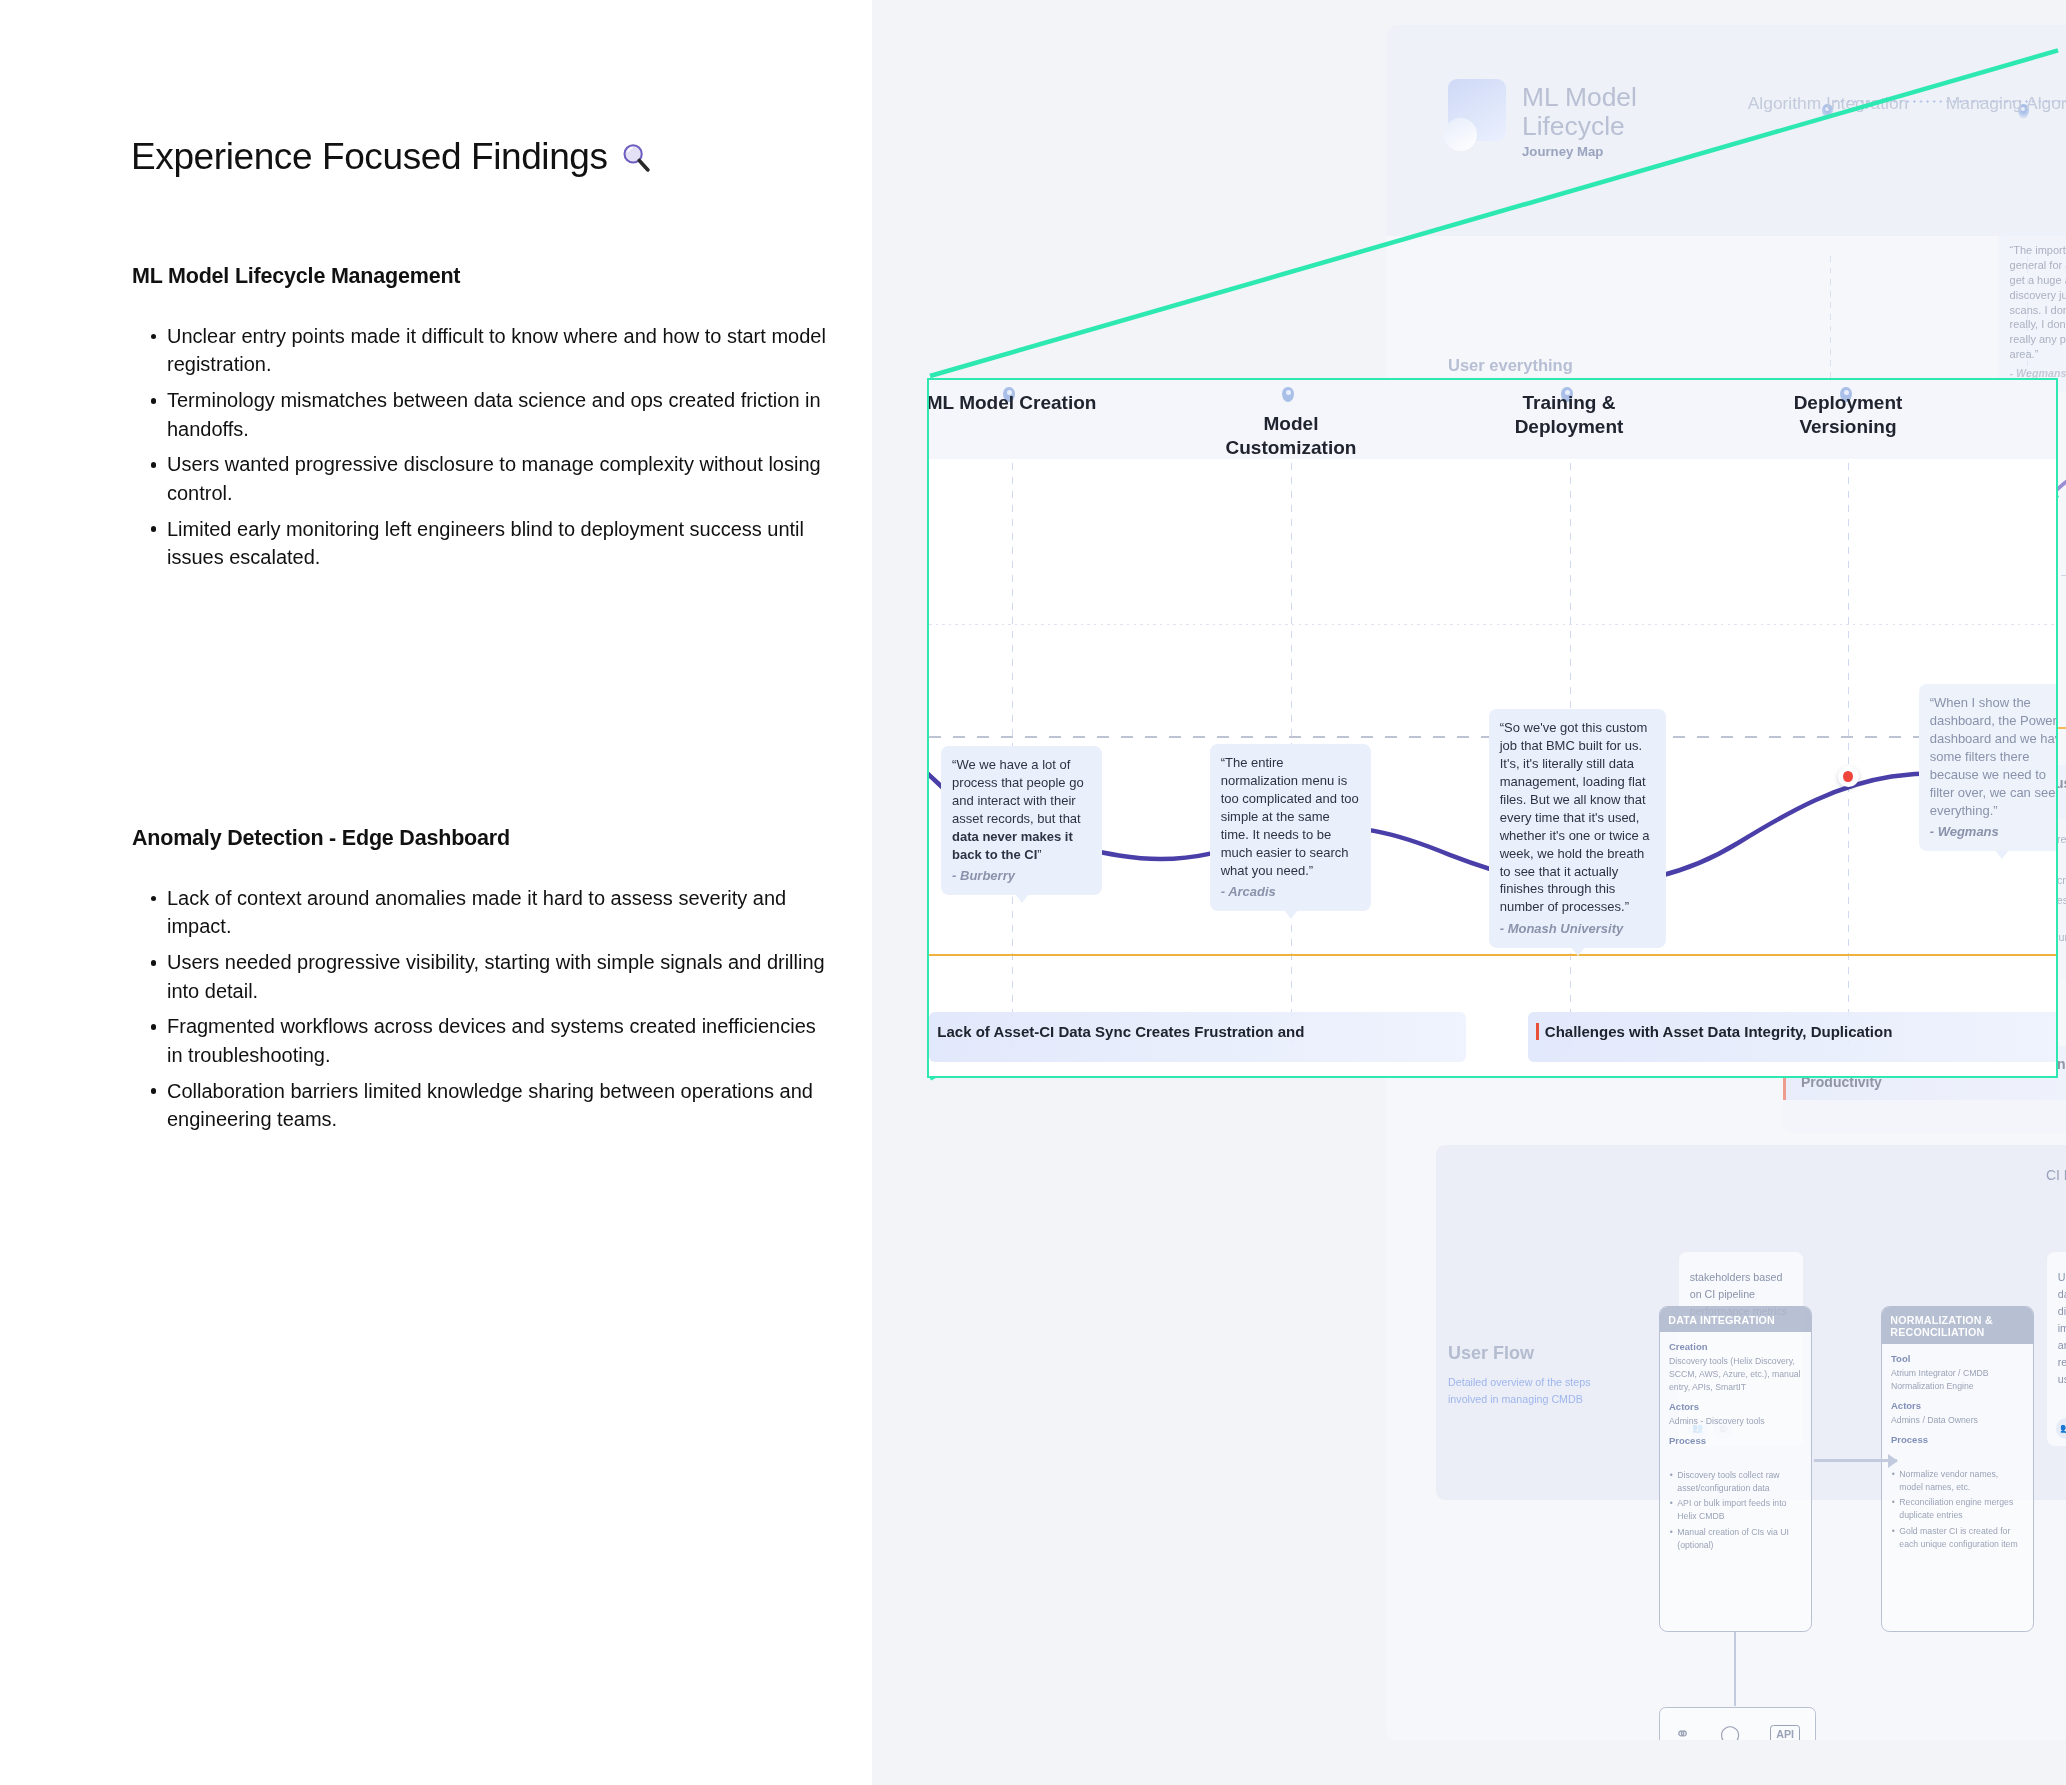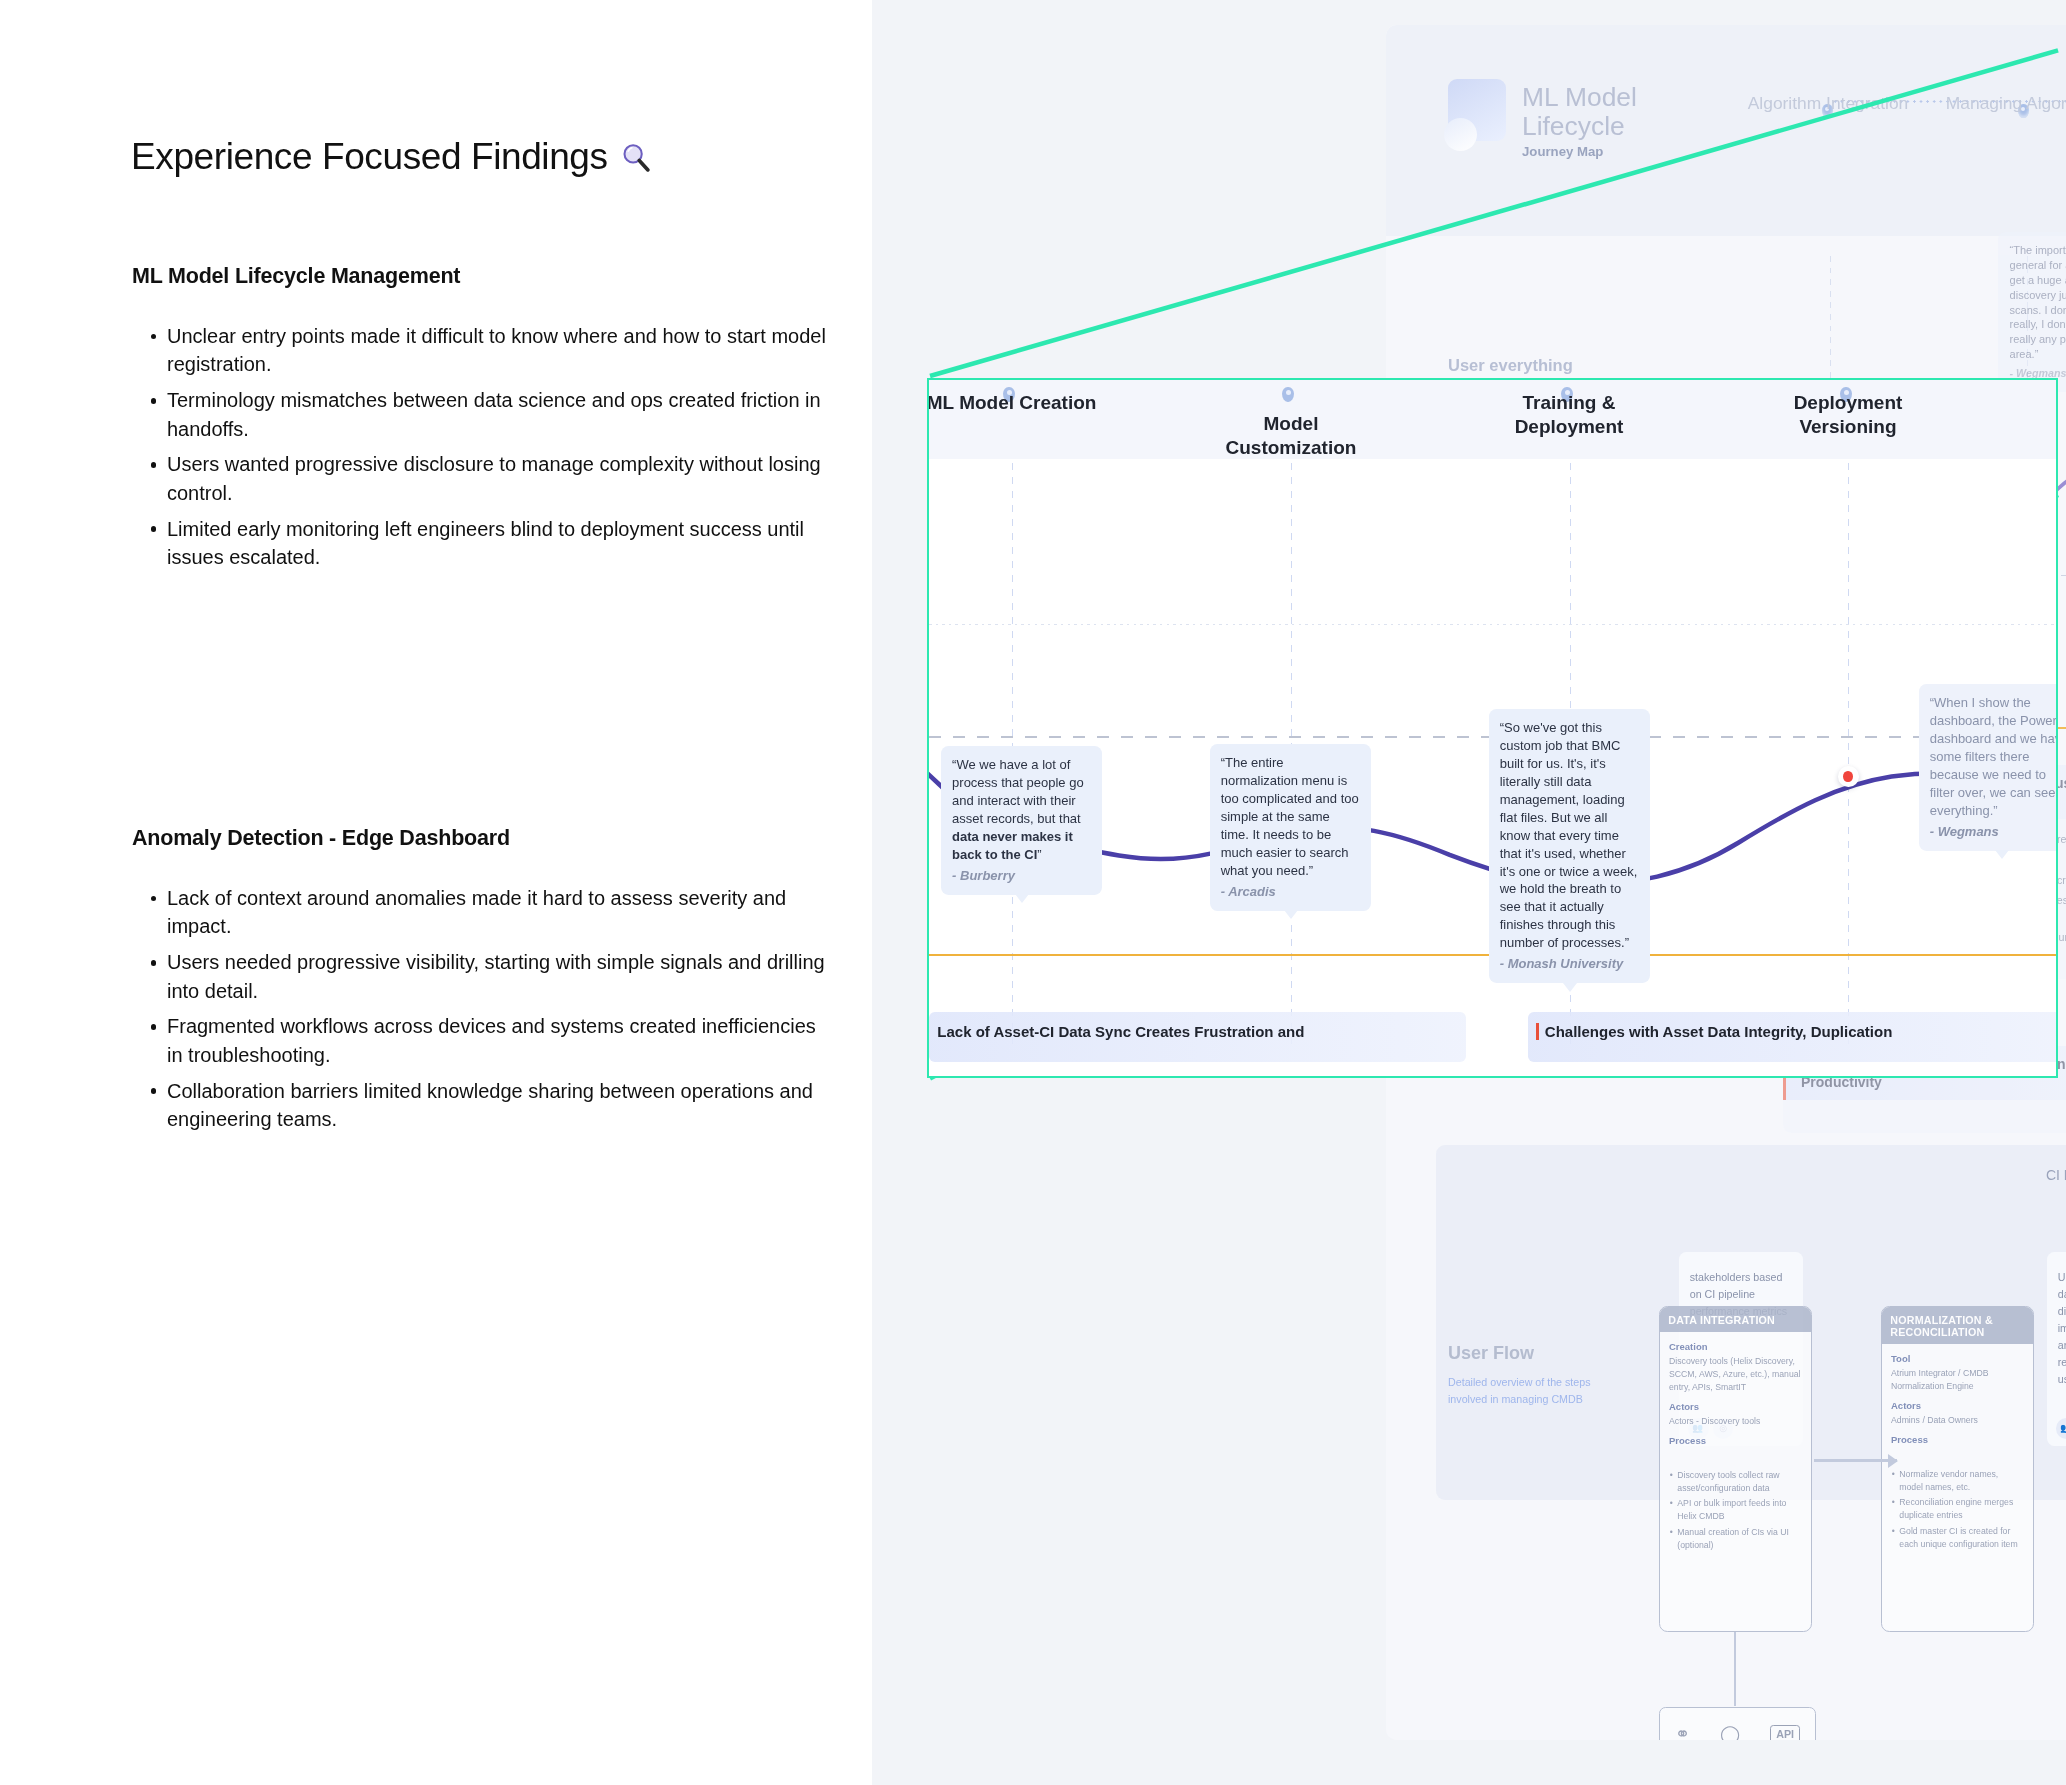--- a/index.html
+++ b/index.html
@@ -258,21 +258,21 @@
 
     <div class="uf-label" style="left:62px; top:1318px;">User Flow</div>
     <div class="uf-sub" style="left:62px; top:1349px;">Detailed overview of the steps involved in managing CMDB</div>
 
     <div class="uf-card" style="left:273px; top:1281px; height:326px;">
       <div class="uf-head">DATA INTEGRATION</div>
       <div class="uf-body">
         <span class="lbl">Creation</span>
         <span>Discovery tools (Helix Discovery, SCCM, AWS, Azure, etc.), manual entry, APIs, SmartIT</span>
         <span class="lbl">Actors</span>
-        <span>Actors - Discovery tools</span>
+        <span>Admins - Discovery tools</span>
         <span class="lbl">Process</span>
         <ul>
           <li>Discovery tools collect raw asset/configuration data</li>
           <li>API or bulk import feeds into Helix CMDB</li>
           <li>Manual creation of CIs via UI (optional)</li>
         </ul>
       </div>
     </div>
 
     <div class="uf-card" style="left:495px; top:1281px; height:326px;">
@@ -351,21 +351,21 @@
       </div>
 
     <div class="co-quote" style="left:12.4px; top:366px; width:161px;">
       <span>“We we have a lot of process that people go and interact with their asset records, but that </span><span class="b">data never makes it back to the CI</span><span>”</span>
       <div class="who">- Burberry</div>
     </div>
     <div class="co-quote" style="left:281px; top:364px; width:161px;">
       <span>“The entire normalization menu is too complicated and too simple at the same time. It needs to be much easier to search what you need.”</span>
       <div class="who">- Arcadis</div>
     </div>
-    <div class="co-quote" style="left:560px; top:329px; width:161px;">
+    <div class="co-quote" style="left:560px; top:329px; width:177px;">
       <span>“So we've got this custom job that BMC built for us. It's, it's literally still data management, loading flat files. But we all know that every time that it's used, whether it's one or twice a week, we hold the breath to see that it actually finishes through this number of processes.”</span>
       <div class="who">- Monash University</div>
     </div>
     <div class="co-quote" style="left:990px; top:304px; width:165px; background:#eef2fb; color:#8a93ab;">
       <span>“When I show the dashboard, the Power BI dashboard and we have some filters there because we need to filter over, we can see everything.”</span>
       <div class="who">- Wegmans</div>
     </div>
 
     <div style="position:absolute; left:0; top:632px; width:537px; height:50px;
                 background:linear-gradient(90deg,#dfe6fb,#eef2fd); border-radius:5.8px; opacity:.9;"></div>

